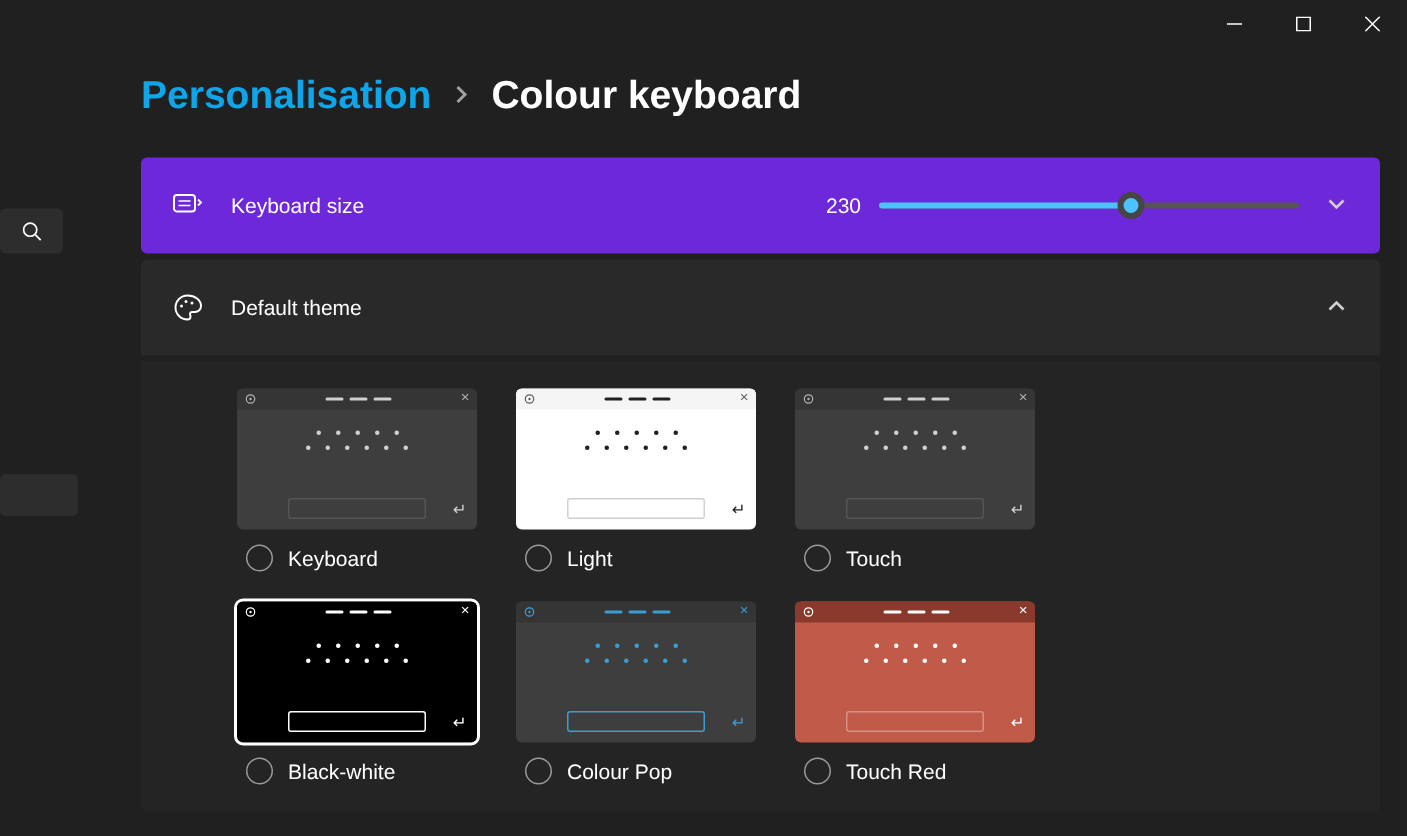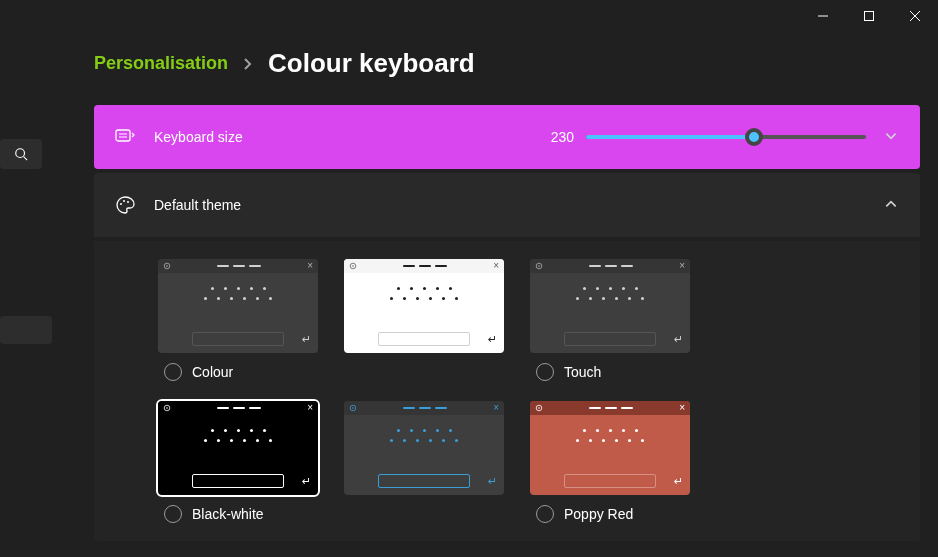--- a/index.html
+++ b/index.html
@@ -68,30 +68,30 @@
   right: 18px;
   bottom: 0;
 }
 .breadcrumb {
   display: flex;
   align-items: center;
   gap: 14px;
   margin-bottom: 26px;
 }
 .bc-parent {
-  font-size: 18px;
+  font-size: 26px;
   font-weight: 600;
-  color: #84cc16;
+  color: #0ea5e9;
 }
 .bc-sep { color: #a0a0a0; font-size: 20px; }
 .bc-current { font-size: 26px; font-weight: 600; color: #ffffff; }
 
 
 .setting-row {
-  background: #d946ef;
+  background: #6d28d9;
   border-radius: 4px;
   margin-bottom: 4px;
   display: flex;
   align-items: center;
   padding: 16px 20px;
   min-height: 64px;
 }
 .setting-row.theme-header {
   background: #292929;
   border-bottom-left-radius: 0;
@@ -332,21 +332,21 @@
                 <div class="dot" style="background: rgb(208, 208, 208);"></div>
                 <div class="dot" style="background: rgb(208, 208, 208);"></div>
                 <div class="dot" style="background: rgb(208, 208, 208);"></div>
               </div>
               <div class="spacebar" style="border: 1px solid rgb(85, 85, 85);"></div>
               <div class="enter-glyph" style="color: rgb(208, 208, 208);">↵</div>
             </div>
           </div>
           <div class="theme-radio-row">
             <div class="radio"></div>
-            <span class="theme-name">Colour</span>
+            <span class="theme-name">Keyboard</span>
           </div>
         </div>
         <div class="theme-option">
           <div class="theme-thumb" style="background: rgb(255, 255, 255);">
             <div class="kb-titlebar" style="background: rgb(245, 245, 245);">
               <svg class="kb-gear" viewBox="0 0 10 10">
                 <circle cx="5" cy="5" r="3.5" fill="none" stroke="#606060" stroke-width="1"></circle>
                 <circle cx="5" cy="5" r="1" fill="#606060"></circle>
               </svg>
               <div class="kb-dashes">
@@ -369,20 +369,24 @@
                 <div class="dot" style="background: rgb(32, 32, 32);"></div>
                 <div class="dot" style="background: rgb(32, 32, 32);"></div>
                 <div class="dot" style="background: rgb(32, 32, 32);"></div>
                 <div class="dot" style="background: rgb(32, 32, 32);"></div>
                 <div class="dot" style="background: rgb(32, 32, 32);"></div>
               </div>
               <div class="spacebar" style="border: 1px solid rgb(208, 208, 208);"></div>
               <div class="enter-glyph" style="color: rgb(32, 32, 32);">↵</div>
             </div>
           </div>
+          <div class="theme-radio-row">
+            <div class="radio"></div>
+            <span class="theme-name">Light</span>
+          </div>
         </div>
         <div class="theme-option">
           <div class="theme-thumb" style="background: rgb(62, 62, 62);">
             <div class="kb-titlebar" style="background: rgb(53, 53, 53);">
               <svg class="kb-gear" viewBox="0 0 10 10">
                 <circle cx="5" cy="5" r="3.5" fill="none" stroke="#b0b0b0" stroke-width="1"></circle>
                 <circle cx="5" cy="5" r="1" fill="#b0b0b0"></circle>
               </svg>
               <div class="kb-dashes">
                 <div class="kb-dash" style="background:#d0d0d0"></div>
@@ -482,20 +486,24 @@
                 <div class="dot" style="background: rgb(59, 157, 214);"></div>
                 <div class="dot" style="background: rgb(59, 157, 214);"></div>
                 <div class="dot" style="background: rgb(59, 157, 214);"></div>
                 <div class="dot" style="background: rgb(59, 157, 214);"></div>
                 <div class="dot" style="background: rgb(59, 157, 214);"></div>
               </div>
               <div class="spacebar" style="border: 1px solid rgb(59, 157, 214);"></div>
               <div class="enter-glyph" style="color: rgb(59, 157, 214);">↵</div>
             </div>
           </div>
+          <div class="theme-radio-row">
+            <div class="radio"></div>
+            <span class="theme-name">Colour Pop</span>
+          </div>
         </div>
         <div class="theme-option">
           <div class="theme-thumb" style="background: rgb(192, 91, 74);">
             <div class="kb-titlebar" style="background: rgb(138, 58, 45);">
               <svg class="kb-gear" viewBox="0 0 10 10">
                 <circle cx="5" cy="5" r="3.5" fill="none" stroke="#ffffff" stroke-width="1"></circle>
                 <circle cx="5" cy="5" r="1" fill="#ffffff"></circle>
               </svg>
               <div class="kb-dashes">
                 <div class="kb-dash" style="background:#ffffff"></div>
@@ -519,19 +527,19 @@
                 <div class="dot" style="background: rgb(255, 255, 255);"></div>
                 <div class="dot" style="background: rgb(255, 255, 255);"></div>
                 <div class="dot" style="background: rgb(255, 255, 255);"></div>
               </div>
               <div class="spacebar" style="border: 1px solid rgb(216, 144, 133);"></div>
               <div class="enter-glyph" style="color: rgb(255, 255, 255);">↵</div>
             </div>
           </div>
           <div class="theme-radio-row">
             <div class="radio"></div>
-            <span class="theme-name">Poppy Red</span>
+            <span class="theme-name">Touch Red</span>
           </div>
         </div>
       </div>
   </div>
 
 </div>
 
 </body></html>

